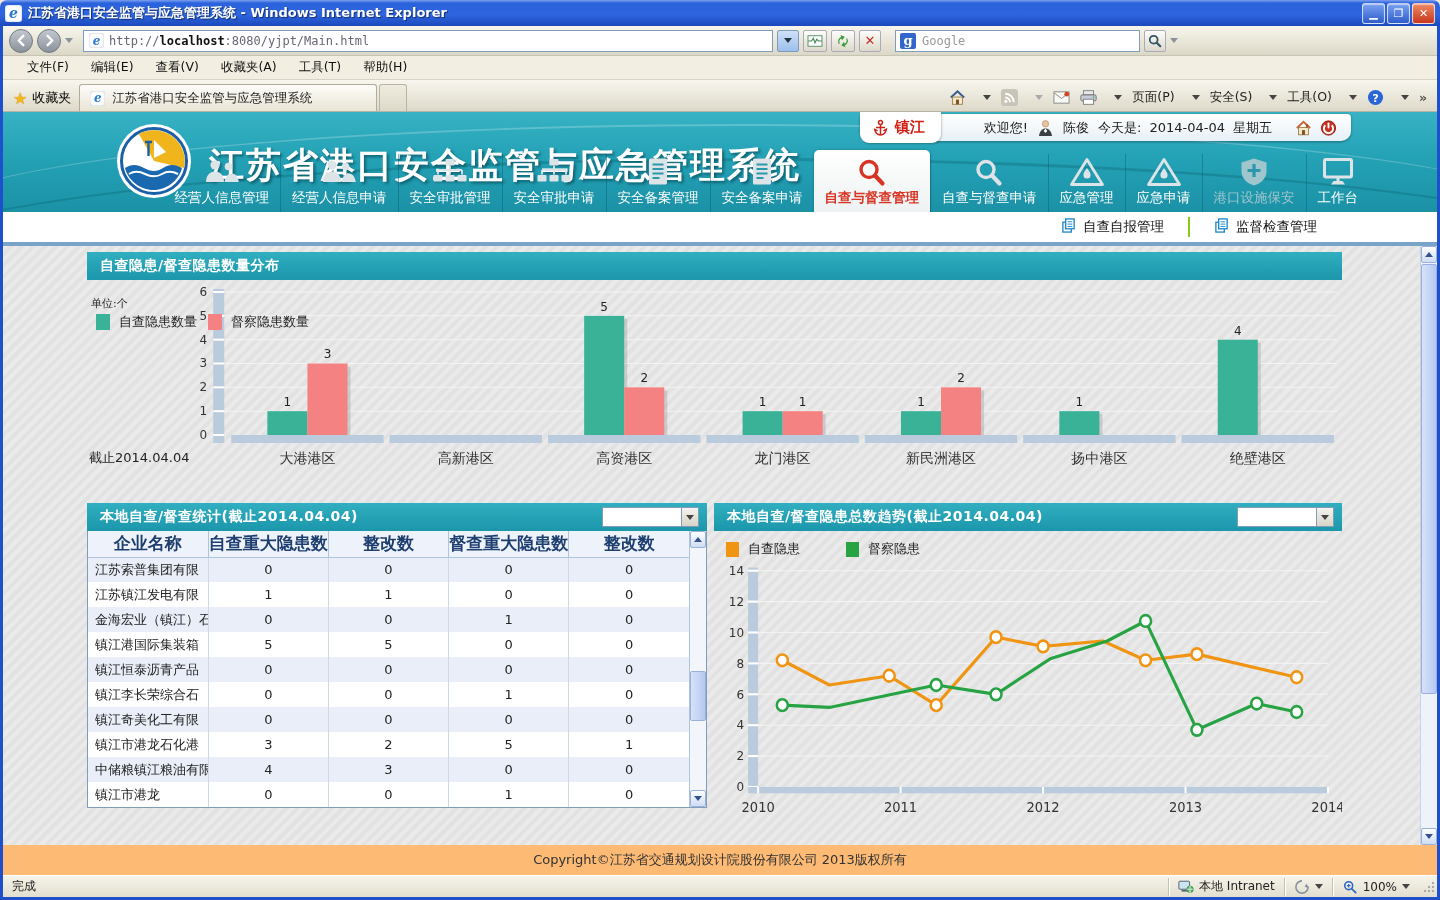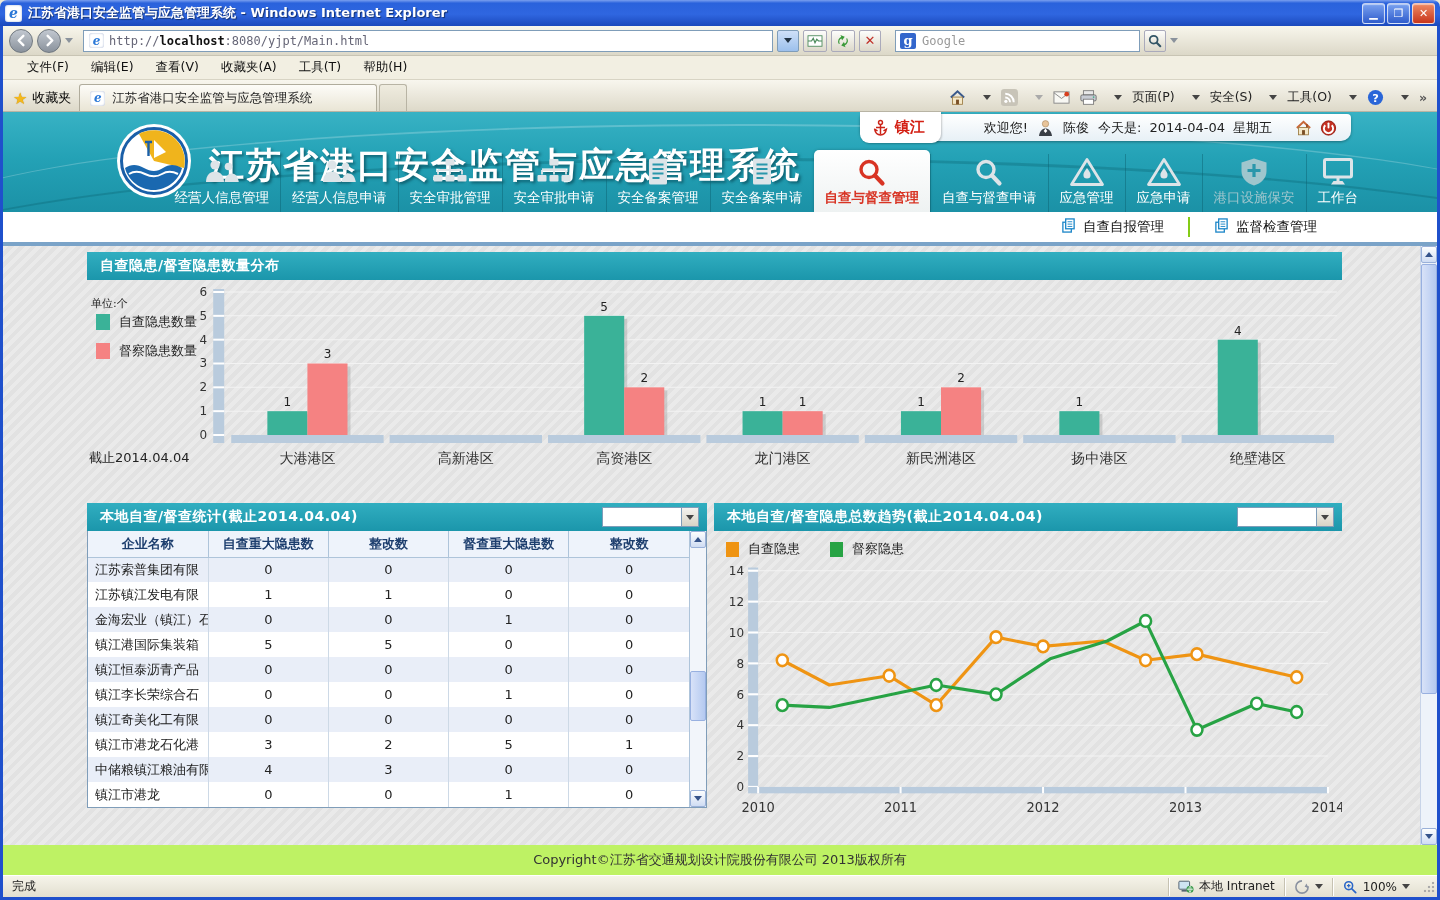--- a/index.html
+++ b/index.html
@@ -87,50 +87,50 @@
 .panel-title{height:28px;background:linear-gradient(180deg,#31aec0,#1b96ab);display:flex;align-items:center;justify-content:space-between;padding:0 8px 0 13px}
 .panel-title .txt{color:#fff;font-weight:bold;font-size:14px;letter-spacing:.5px}
 .combo{width:97px;height:20px;background:#fff;border:1px solid #7f9db9;display:flex}
 .combo .cfield{flex:1}
 .combo .cbtn{width:17px;background:linear-gradient(180deg,#f4f3ef,#d8d4c6);border-left:1px solid #7f9db9;display:flex;align-items:center;justify-content:center}
 .caret{width:0;height:0;border-left:4px solid transparent;border-right:4px solid transparent;border-top:5px solid #444}
 
 .bar-panel{width:1255px;margin:6px 0 0 84px}
 .bar-body{position:relative;height:200px}
 .unit-label{position:absolute;left:4px;top:16px;font-size:11px;color:#222;z-index:2}
-.bar-legend{position:absolute;left:9px;top:33px;display:flex;flex-direction:column;gap:11px;z-index:2}
+.bar-legend{position:absolute;left:9px;top:33px;display:flex;flex-direction:row;gap:11px;z-index:2}
 .lg{display:flex;align-items:center;gap:9px;font-size:13px;color:#222}
 .sw{width:14px;height:16px;display:inline-block}
 .asof{position:absolute;left:2px;top:169px;font-size:13px;color:#222;z-index:2}
 .chart-fill{position:absolute;inset:0}
 .chart-fill svg{width:100%;height:100%;display:block}
 
 .bottom-row{display:flex;margin:23px 0 0 84px;gap:7px;align-items:flex-start}
 .table-panel{width:620px}
 .tbl-wrap{display:flex;background:#fff;border:1px solid #7f9db9;border-top:none}
 table{border-collapse:collapse;table-layout:fixed;width:601px}
-th{height:26px;background:#eef3fb;color:#1d3e6e;font-size:13px;border-left:1px solid #aec4da;border-bottom:1px solid #aec4da;font-weight:bold}
+th{height:26px;background:#eef3fb;color:#1d3e6e;font-size:17px;border-left:1px solid #aec4da;border-bottom:1px solid #aec4da;font-weight:bold}
 th:first-child{border-left:none}
 td{height:25px;font-size:13px;color:#222;text-align:center;border-left:1px solid #cdd9e6;background:#fff}
 td:first-child{border-left:none;text-align:left;padding-left:7px;white-space:nowrap;overflow:hidden}
 tbody tr:nth-child(odd) td{background:#e9eef8}
 .tbl-scroll{width:17px;position:relative;background:#f2f5fa;border-left:1px solid #aec4da}
 .sb-arr{position:absolute;left:0;width:16px;height:17px;background:linear-gradient(180deg,#fdfefe,#cfdcf3);border:1px solid #9ab1d9;border-radius:2px;display:flex;align-items:center;justify-content:center}
 .sb-arr.up{top:0}.sb-arr.down{bottom:0}
 .tri-up{width:0;height:0;border-left:4px solid transparent;border-right:4px solid transparent;border-bottom:5px solid #35538a}
 .tri-down{width:0;height:0;border-left:4px solid transparent;border-right:4px solid transparent;border-top:5px solid #35538a}
 .sb-thumb{position:absolute;left:0;width:16px;background:linear-gradient(90deg,#d8e2f8,#b4c9f0);border:1px solid #98b0e0;border-radius:2px}
 
 .line-panel{width:628px}
-.line-legend{display:flex;gap:30px;padding:9px 0 0 12px;font-size:13px;color:#222;align-items:center}
+.line-legend{display:flex;gap:46px;padding:9px 0 0 12px;font-size:13px;color:#222;align-items:center}
 .line-legend .lg .sw{width:13px;height:15px}
 .line-body{position:relative;height:265px}
 
 
-.footer{height:30px;background:#bef264;display:flex;align-items:center;justify-content:center;font-size:13px;color:#333}
+.footer{height:30px;background:#fdba74;display:flex;align-items:center;justify-content:center;font-size:13px;color:#333}
 
 
 .vscroll{position:absolute;right:0;top:134px;width:17px;height:599px;background:#eef3fa;border-left:1px solid #c8d4e8;z-index:9}
 .vscroll .sb-thumb{top:18px;height:430px}
 
 
 .statusbar{height:22px;background:linear-gradient(180deg,#f6f4ea,#e2dfd0);display:flex;align-items:center;font-size:12px;color:#222;border-top:1px solid #fff}
 .st-left{flex:1;padding-left:9px}
 .st-cell{display:flex;align-items:center;gap:5px;padding:0 9px;height:18px;border-left:1px solid #c6c2b2;box-shadow:inset 1px 0 0 #fff}
 .st-cell svg{width:16px;height:14px}

